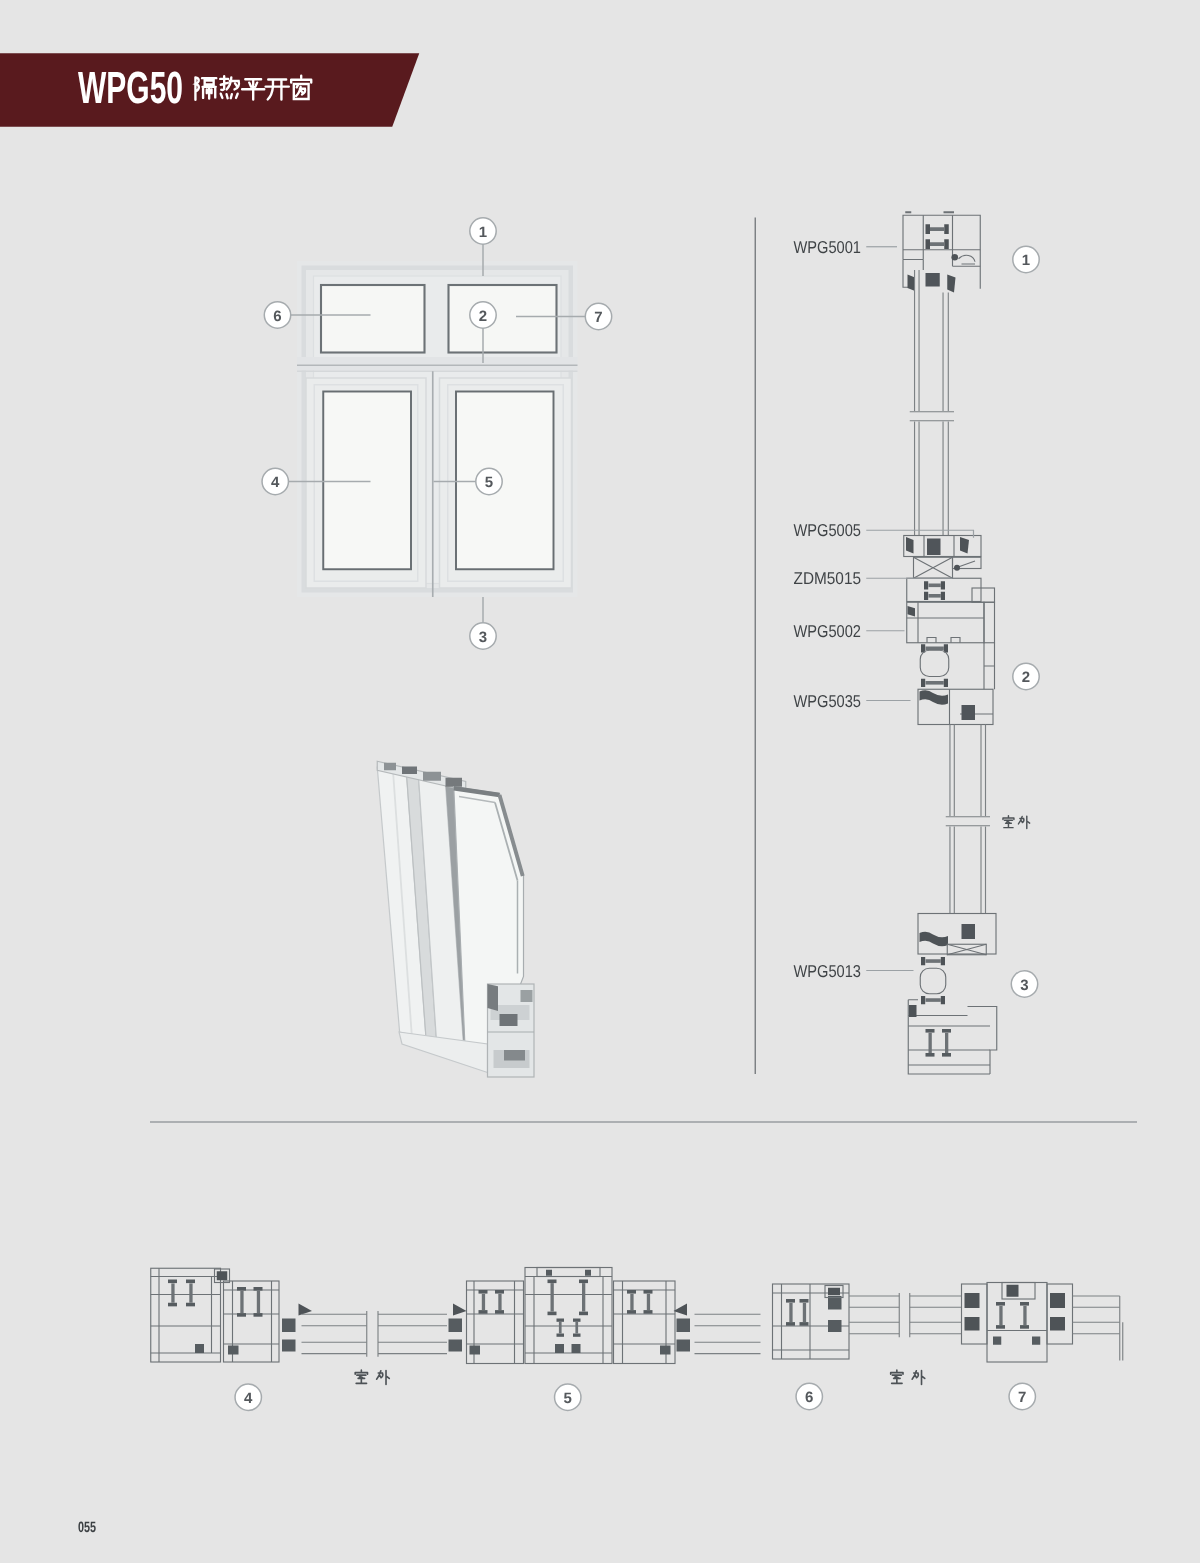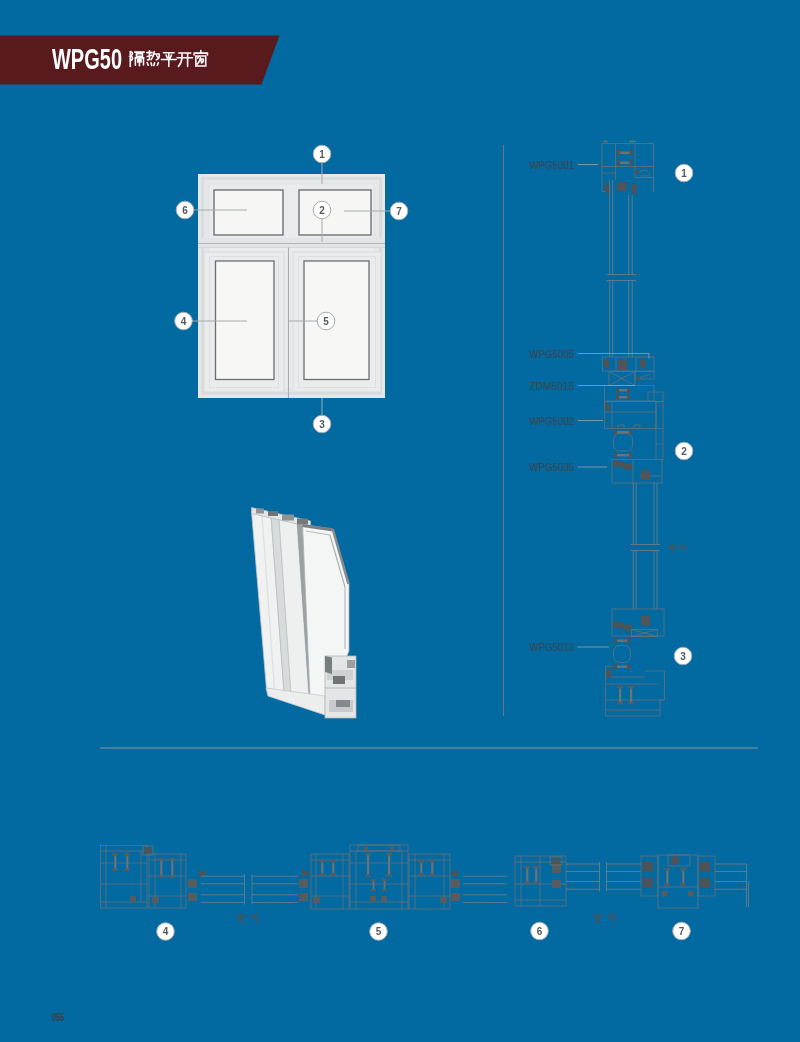--- a/index.html
+++ b/index.html
@@ -1,16 +1,16 @@
 <!DOCTYPE html>
 <html><head>
 <meta charset="utf-8">
 <style>
   html,body{margin:0;padding:0;background:#fff;}
-  #page{position:relative;width:800px;height:1042px;background:#0369a1;overflow:hidden;
+  #page{position:relative;width:800px;height:1042px;background:#e5e5e5;overflow:hidden;
         font-family:"Liberation Sans",sans-serif;}
   svg text{font-family:"Liberation Sans",sans-serif;}
 </style>
 </head>
 <body>
 <div id="page">
 <svg width="800" height="1042" viewBox="0 0 800 1042" xmlns="http://www.w3.org/2000/svg">
 
 <defs>
   <g id="cjkGE" fill="none" stroke-linecap="round">

